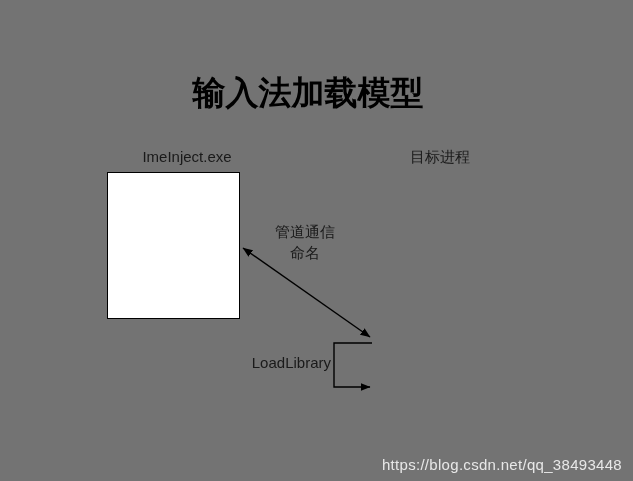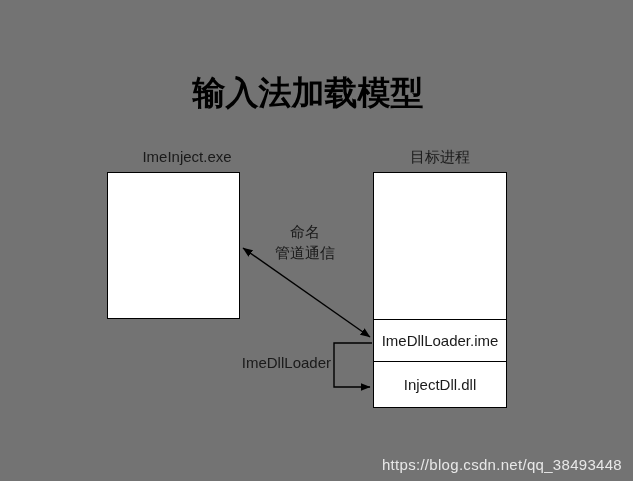--- a/index.html
+++ b/index.html
@@ -91,32 +91,27 @@
 <div class="canvas">
 
   <div class="title">输入法加载模型</div>
 
   <div class="box-label label-left">ImeInject.exe</div>
 
   <div class="box-label label-right">目标进程</div>
 
   <div class="box box-injector"></div>
 
-  <div class="box box-target">
-    <div class="target-empty"></div>
-    <div class="target-section section-ime">ImeDllLoader.ime</div>
-    <div class="target-section section-dll">InjectDll.dll</div>
+
+  <div class="pipe-label">
+    <span>管道通信</span>
+    <span>命名</span>
   </div>
 
-  <div class="pipe-label">
-    <span>命名</span>
-    <span>管道通信</span>
-  </div>
-
-  <div class="loadlibrary-label">ImeDllLoader</div>
+  <div class="loadlibrary-label">LoadLibrary</div>
 
   <svg class="overlay" viewBox="0 0 633 481">
     <defs>
       <marker id="arrowhead" markerUnits="userSpaceOnUse" markerWidth="12" markerHeight="10" refX="9.5" refY="4" orient="auto-start-reverse">
         <path d="M0,0 L10,4 L0,8 Z" fill="#000000"></path>
       </marker>
     </defs>
     <line x1="243" y1="248" x2="370" y2="337" stroke="#000000" stroke-width="1.4" marker-start="url(#arrowhead)" marker-end="url(#arrowhead)"></line>
     <path d="M 372,343 L 334,343 L 334,387 L 370,387" fill="none" stroke="#000000" stroke-width="1.4" marker-end="url(#arrowhead)"></path>
   </svg>

